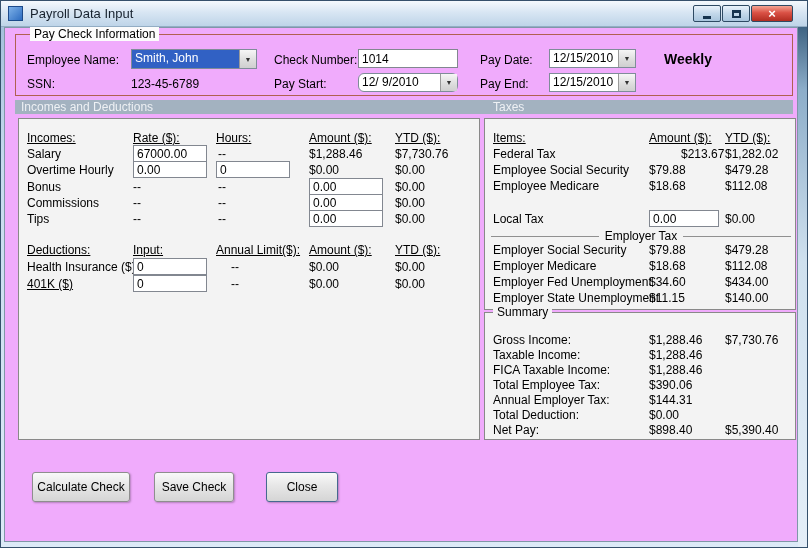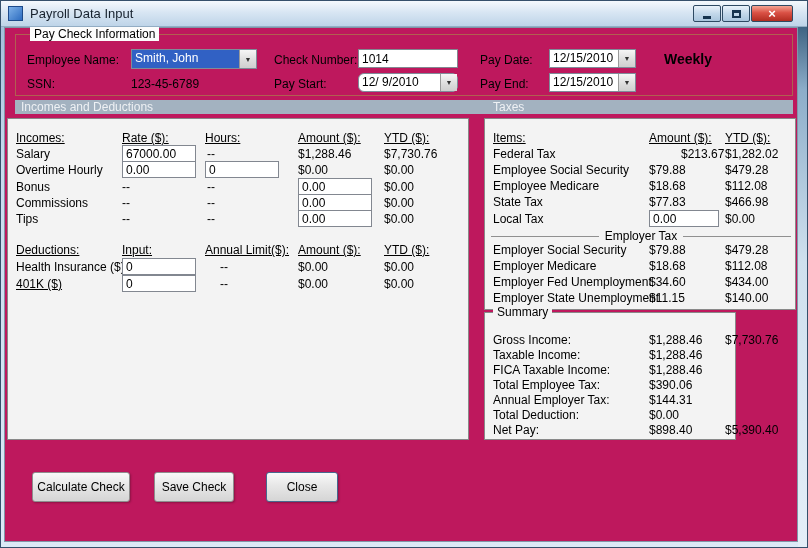--- a/index.html
+++ b/index.html
@@ -19,21 +19,21 @@
   .winbtns { position:absolute; right:14px; top:4px; display:flex; gap:1px; }
   .wbtn { height:17px; border:1px solid #2e4a63; border-radius:2px;
          display:flex; align-items:center; justify-content:center; cursor:pointer; }
   .wbtn.min, .wbtn.max { width:28px; background:linear-gradient(180deg,#eaf3fb,#c3d8ea 50%,#a9c5dd); }
   .wbtn.close { width:42px; background:linear-gradient(180deg,#f3a593,#da5145 45%,#b12c20); }
   .g-min { width:8px; height:3px; background:#16334e; margin-top:8px; }
   .g-max { width:9px; height:8px; border:2px solid #16334e; border-top-width:3px; }
   .g-close { color:#fff; font-size:13px; font-weight:bold; line-height:15px; }
   
   .client { position:absolute; left:3px; top:26px; right:9px; bottom:5px;
-         background:#be185d; border:1px solid #8096a8; font-size:12px; color:#000; }
+         background:#f0abfc; border:1px solid #8096a8; font-size:12px; color:#000; }
   
   .groupbox { position:absolute; border:1px solid #b06050; }
   .group-title { position:absolute; top:-8px; left:14px; background:#fcfcfc; padding:0 4px; font-size:12px; }
   .panel { position:absolute; background:#f3f3f3; border:1px solid #898989; }
   .panel .group-title { background:#f3f3f3; left:8px; }
   .band { position:absolute; background:#a3b2c0; color:#eef1f4; height:14px; line-height:14px; }
   .band span { position:absolute; top:0; white-space:nowrap; }
   
   .prow { position:absolute; left:0; width:100%; height:16px; }
   .c { position:absolute; top:0; white-space:nowrap; }
@@ -118,21 +118,21 @@
       </div>
 
       <span class="freq" style="left:648px;top:16px;">Weekly</span>
     </div>
 
     <div class="band" style="left:10px;top:72px;width:778px;">
       <span style="left:6px;">Incomes and Deductions</span>
       <span style="left:478px;">Taxes</span>
     </div>
 
-    <div class="panel" style="left:2px;top:90px;width:462px;height:322px;">
+    <div class="panel" style="left:13px;top:90px;width:462px;height:322px;">
       <div class="prow" style="top:12px;">
         <span class="c u" style="left:8px;">Incomes:</span>
         <span class="c u" style="left:114px;">Rate ($):</span>
         <span class="c u" style="left:197px;">Hours:</span>
         <span class="c u" style="left:290px;">Amount ($):</span>
         <span class="c u" style="left:376px;">YTD ($):</span>
       </div>
 
       <div class="prow" style="top:28px;">
         <span class="c" style="left:8px;">Salary</span>
@@ -214,25 +214,20 @@
       <div class="prow" style="top:44px;">
         <span class="c" style="left:8px;">Employee Social Security</span>
         <span class="c" style="left:164px;">$79.88</span>
         <span class="c" style="left:240px;">$479.28</span>
       </div>
       <div class="prow" style="top:60px;">
         <span class="c" style="left:8px;">Employee Medicare</span>
         <span class="c" style="left:164px;">$18.68</span>
         <span class="c" style="left:240px;">$112.08</span>
       </div>
-      <div class="prow" style="top:76px;">
-        <span class="c" style="left:8px;">State Tax</span>
-        <span class="c" style="left:164px;">$77.83</span>
-        <span class="c" style="left:240px;">$466.98</span>
-      </div>
       <div class="prow" style="top:93px;">
         <span class="c" style="left:8px;">Local Tax</span>
         <input class="tb" style="left: 164px; top: -2px; width: 70px;" value="0.00">
         <span class="c" style="left:240px;">$0.00</span>
       </div>
 
       <div class="divider" style="left:6px;top:110px;width:300px;">
         <span>Employer Tax</span>
       </div>
 
@@ -251,21 +246,21 @@
         <span class="c" style="left:164px;">$34.60</span>
         <span class="c" style="left:240px;">$434.00</span>
       </div>
       <div class="prow" style="top:172px;">
         <span class="c" style="left:8px;">Employer State Unemployment</span>
         <span class="c" style="left:164px;">$11.15</span>
         <span class="c" style="left:240px;">$140.00</span>
       </div>
     </div>
 
-    <div class="panel" style="left:479px;top:284px;width:252px;height:128px;">
+    <div class="panel" style="left:479px;top:284px;width:312px;height:128px;">
       <span class="group-title">Summary</span>
 
       <div class="prow" style="top:20px;">
         <span class="c" style="left:8px;">Gross Income:</span>
         <span class="c" style="left:164px;">$1,288.46</span>
         <span class="c" style="left:240px;">$7,730.76</span>
       </div>
       <div class="prow" style="top:35px;">
         <span class="c" style="left:8px;">Taxable Income:</span>
         <span class="c" style="left:164px;">$1,288.46</span>

